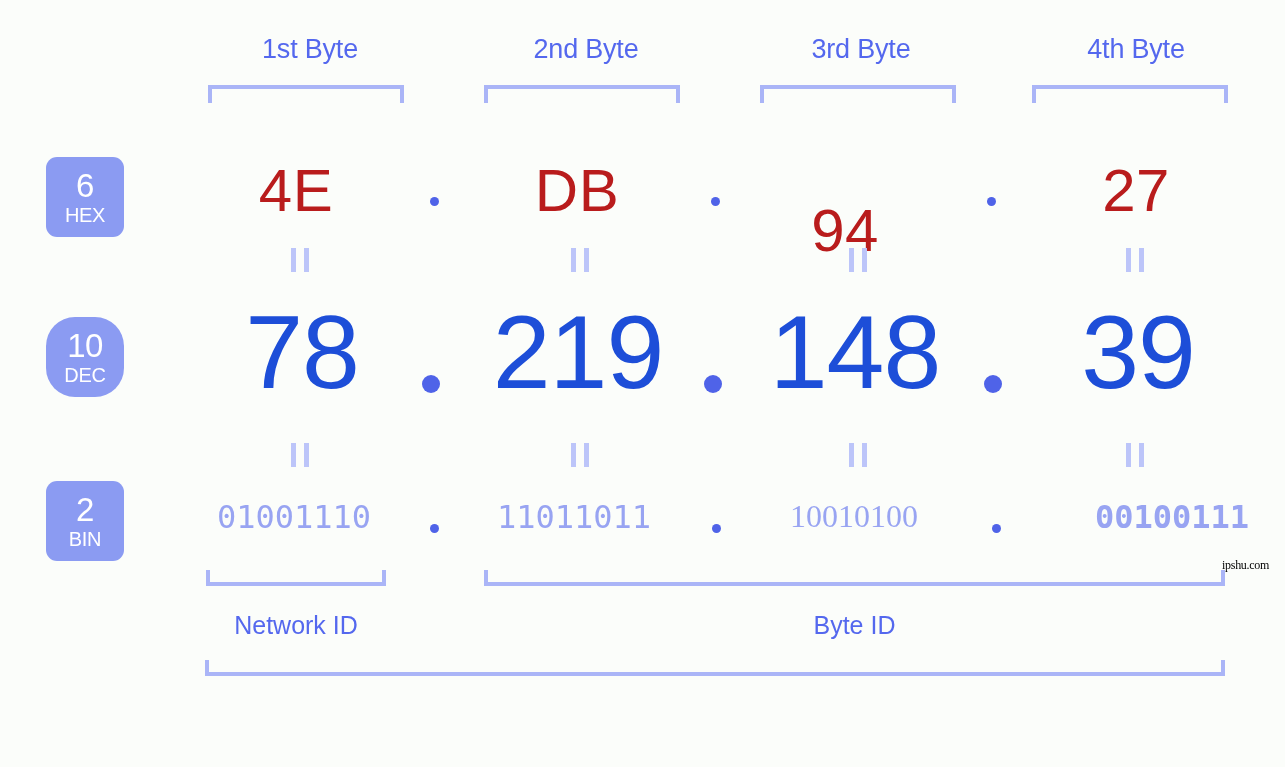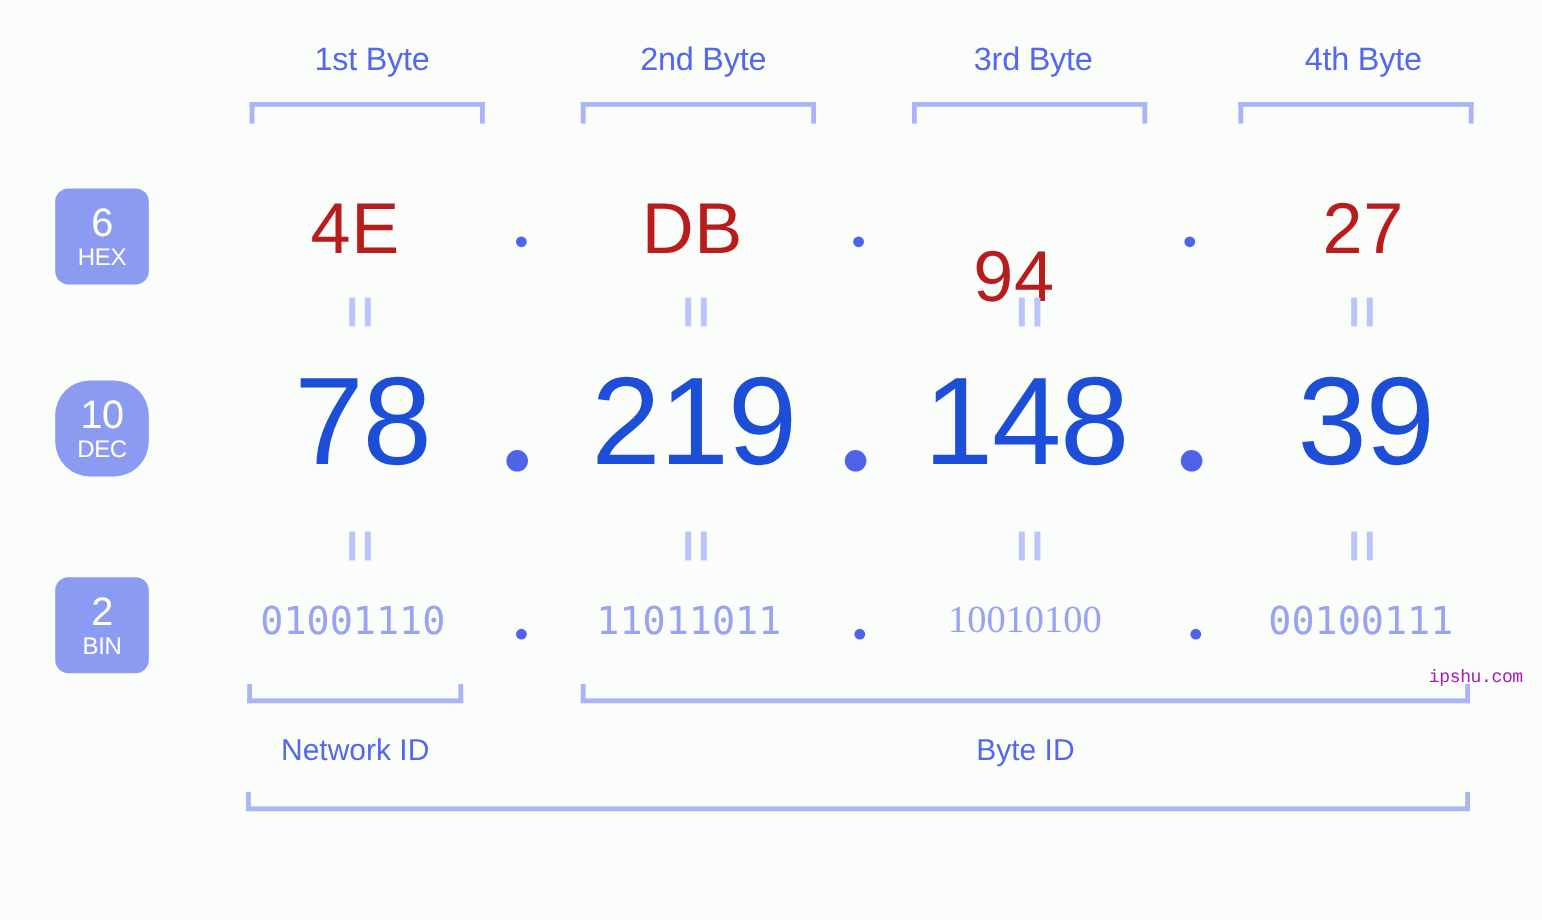--- a/index.html
+++ b/index.html
@@ -149,23 +149,23 @@
     font-size: 28px;
     color: #5468ee;
     white-space: nowrap;
   }
 
   
   .watermark {
     position: absolute;
     right: 16px;
     bottom: 24px;
-    font-family: Liberation Mono, monospace;
-    font-size: 15px;
-    color: #a21caf;
+    font-family: Liberation Serif, serif;
+    font-size: 12px;
+    color: #000000;
     letter-spacing: -0.3px;
   }
 </style>
 </head>
 <body>
 
 <div id="stage">
 
   <div class="byte-label" style="left:212px;">1st Byte</div>
   <div class="byte-label" style="left:488px;">2nd Byte</div>
@@ -241,21 +241,21 @@
     </div>
   <div class="eq" style="left:1126px; top:443px;">
       <i></i>
       <i></i>
     </div>
 
   <div class="bin-row">
     <div class="val-cell" style="left:196px;">01001110</div>
     <div class="val-cell" style="left:476px;text-align:center;">11011011</div>
     <div class="val-cell" style="left:756px;font-family:Liberation Serif, serif;">10010100</div>
-    <div class="val-cell" style="left:1036px;">00100111</div>
+    <div class="val-cell" style="left:1074px;font-weight:bold;">00100111</div>
     <span class="dot bin" style="left:430px;"></span>
     <span class="dot bin" style="left:712px;"></span>
     <span class="dot bin" style="left:992px;"></span>
   </div>
 
   <div class="bracket-up" style="left:206px; top:570px; width:180px;"></div>
   <div class="bracket-up" style="left:484px; top:570px; width:741px;"></div>
 
   <div class="sec-label" style="left:206px; top:611px; width:180px;">Network ID</div>
   <div class="sec-label" style="left:484px; top:611px; width:741px;">Byte ID</div>

